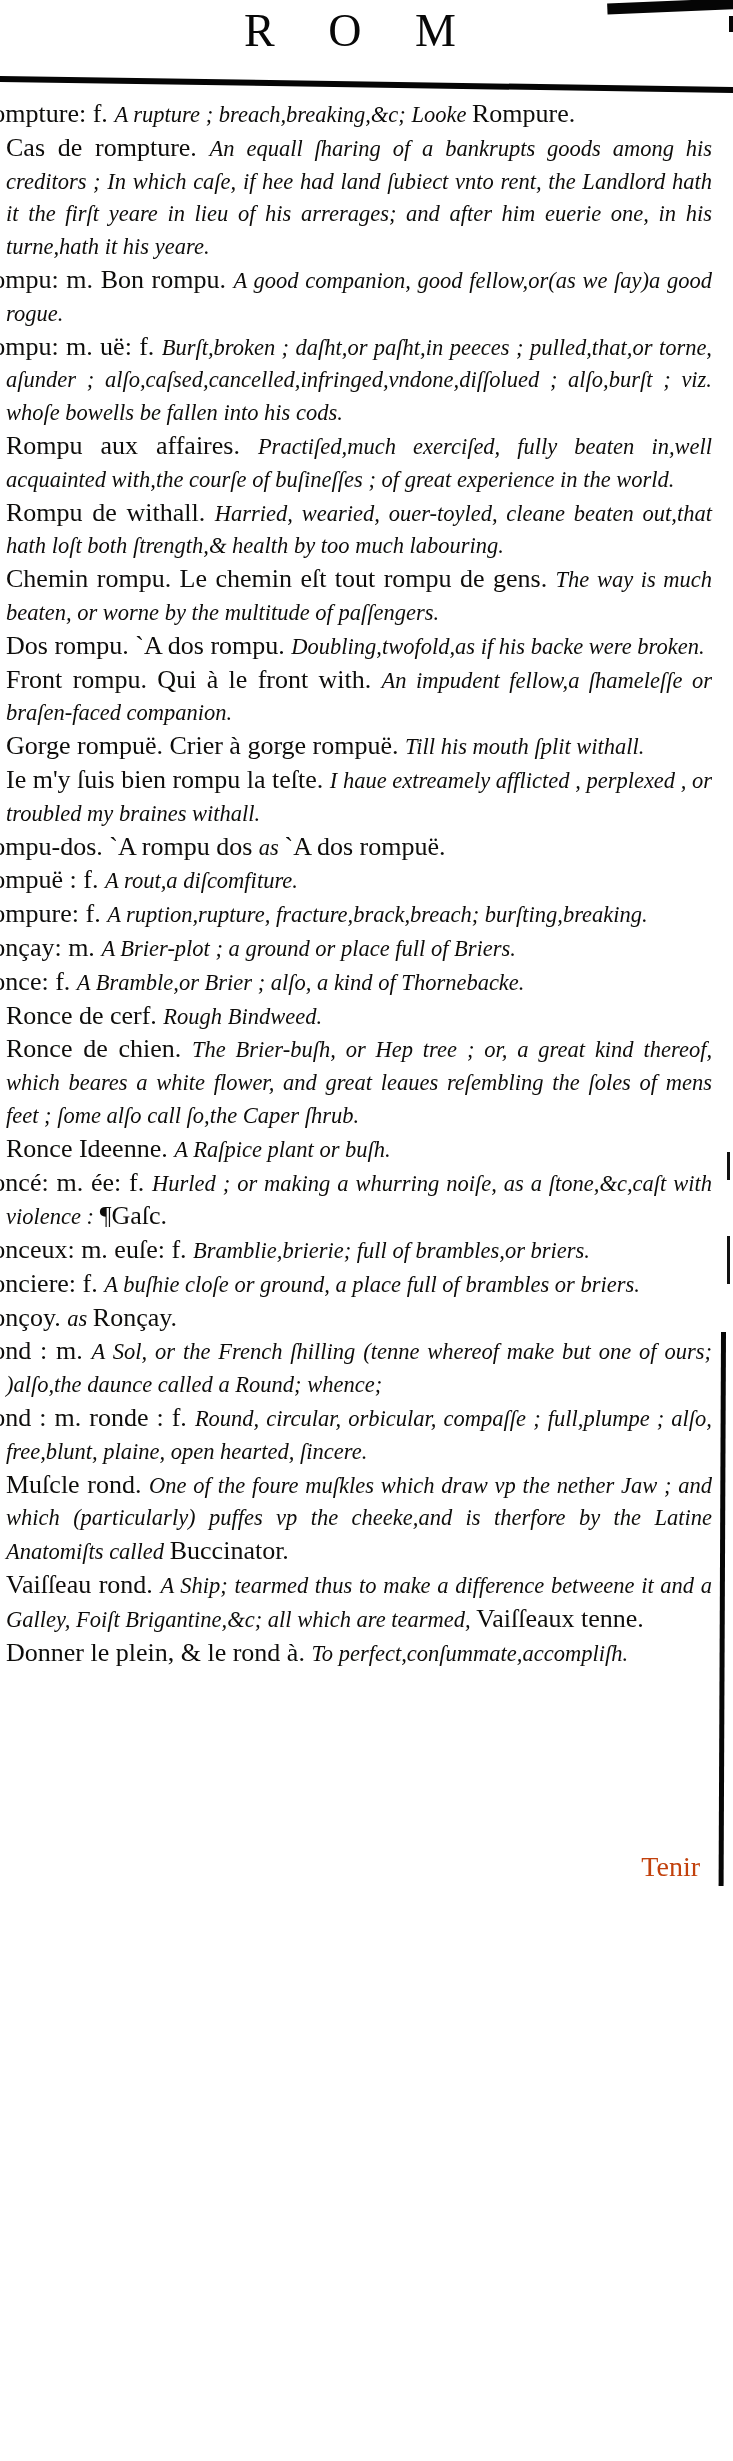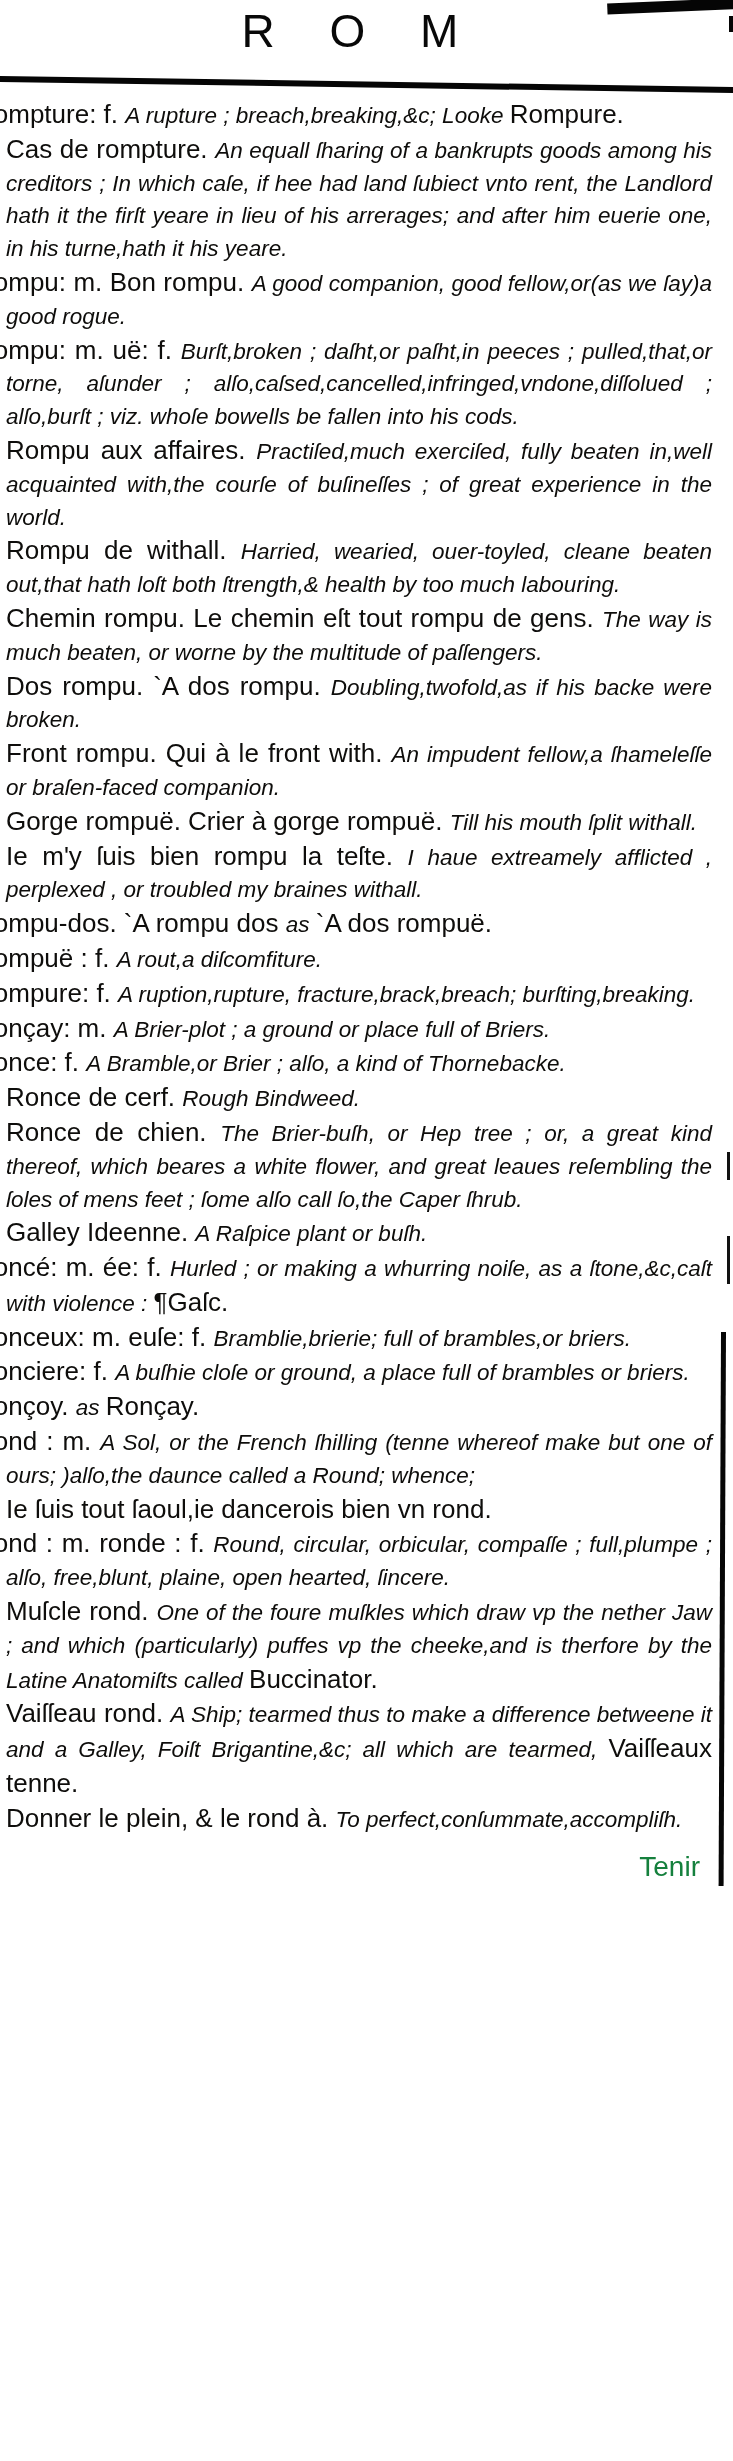--- a/index.html
+++ b/index.html
@@ -1,21 +1,21 @@
 <!DOCTYPE html>
 <html><head>
 <meta charset="utf-8">
 <style>
   html,body { margin:0; padding:0; background:#ffffff; }
   .page {
     position:relative;
     width:733px; height:1886px;
     background:#ffffff;
     color:#0e0d0b;
-    font-family:Liberation Sans, sans-serif;
+    font-family:Liberation Serif, serif;
     overflow:hidden;
   }
   .corner-mark {
     position:absolute; top:-2px; right:-6px;
     width:132px; height:11px;
     background:#050505;
     transform:rotate(-2.4deg);
     transform-origin:right top;
   }
   .corner-tick {
@@ -59,21 +59,21 @@
   .divider-rule {
     position:absolute; left:721px; top:1332px;
     width:5px; height:1130px;
     background:#060606;
     transform:rotate(0.25deg);
     transform-origin:top center;
   }
   .catchword {
     position:absolute; right:33px; bottom:3px;
     font-size:28px;
-    color:#15803d;
+    color:#c2410c;
   }
 </style>
 </head>
 <body>
 
 <div class="page">
   <div class="corner-mark"></div>
   <div class="corner-tick"></div>
 
   <div class="header">R O M</div>
@@ -91,27 +91,26 @@
       <p class="e-sub"><span class="r">Front rompu. Qui à le front with. </span><span class="i">An impudent fellow,a ſhameleſſe or braſen-faced companion.</span></p>
       <p class="e-sub"><span class="r">Gorge rompuë. Crier à gorge rompuë. </span><span class="i">Till his mouth ſplit withall.</span></p>
       <p class="e-sub"><span class="r">Ie m'y ſuis bien rompu la teſte. </span><span class="i">I haue extreamely afflicted , perplexed , or troubled my braines withall.</span></p>
       <p class="e-main"><span class="r">Rompu-dos. `A rompu dos </span><span class="i">as </span><span class="r">`A dos rompuë.</span></p>
       <p class="e-main"><span class="r">Rompuë : f. </span><span class="i">A rout,a diſcomfiture.</span></p>
       <p class="e-main"><span class="r">Rompure: f. </span><span class="i">A ruption,rupture, fracture,brack,breach; burſting,breaking.</span></p>
       <p class="e-main"><span class="r">Ronçay: m. </span><span class="i">A Brier-plot ; a ground or place full of Briers.</span></p>
       <p class="e-main"><span class="r">Ronce: f. </span><span class="i">A Bramble,or Brier ; alſo, a kind of Thornebacke.</span></p>
       <p class="e-sub"><span class="r">Ronce de cerf. </span><span class="i">Rough Bindweed.</span></p>
       <p class="e-sub"><span class="r">Ronce de chien. </span><span class="i">The Brier-buſh, or Hep tree ; or, a great kind thereof, which beares a white flower, and great leaues reſembling the ſoles of mens feet ; ſome alſo call ſo,the Caper ſhrub.</span></p>
-      <p class="e-sub"><span class="r">Galley Ideenne. </span><span class="i">A Raſpice plant or buſh.</span></p>
+      <p class="e-sub"><span class="r">Ronce Ideenne. </span><span class="i">A Raſpice plant or buſh.</span></p>
       <p class="e-main"><span class="r">Roncé: m. ée: f. </span><span class="i">Hurled ; or making a whurring noiſe, as a ſtone,&amp;c,caſt with violence : </span><span class="r">¶Gaſc.</span></p>
       <p class="e-main"><span class="r">Ronceux: m. euſe: f. </span><span class="i">Bramblie,brierie; full of brambles,or briers.</span></p>
       <p class="e-main"><span class="r">Ronciere: f. </span><span class="i">A buſhie cloſe or ground, a place full of brambles or briers.</span></p>
       <p class="e-main"><span class="r">Ronçoy. </span><span class="i">as </span><span class="r">Ronçay.</span></p>
       <p class="e-main"><span class="r">Rond : m. </span><span class="i">A Sol, or the French ſhilling (tenne whereof make but one of ours; )alſo,the daunce called a Round; whence;</span></p>
-      <p class="e-sub"><span class="r">Ie ſuis tout ſaoul,ie dancerois bien vn rond.</span></p>
       <p class="e-main"><span class="r">Rond : m. ronde : f. </span><span class="i">Round, circular, orbicular, compaſſe ; full,plumpe ; alſo, free,blunt, plaine, open hearted, ſincere.</span></p>
       <p class="e-sub"><span class="r">Muſcle rond. </span><span class="i">One of the foure muſkles which draw vp the nether Jaw ; and which (particularly) puffes vp the cheeke,and is therfore by the Latine Anatomiſts called </span><span class="r">Buccinator.</span></p>
       <p class="e-sub"><span class="r">Vaiſſeau rond. </span><span class="i">A Ship; tearmed thus to make a difference betweene it and a Galley, Foiſt Brigantine,&amp;c; all which are tearmed, </span><span class="r">Vaiſſeaux tenne.</span></p>
       <p class="e-sub"><span class="r">Donner le plein, &amp; le rond à. </span><span class="i">To perfect,conſummate,accompliſh.</span></p>
     </div>
 
   <div class="divider-dash d1"></div>
   <div class="divider-dash d2"></div>
   <div class="divider-rule"></div>
 

